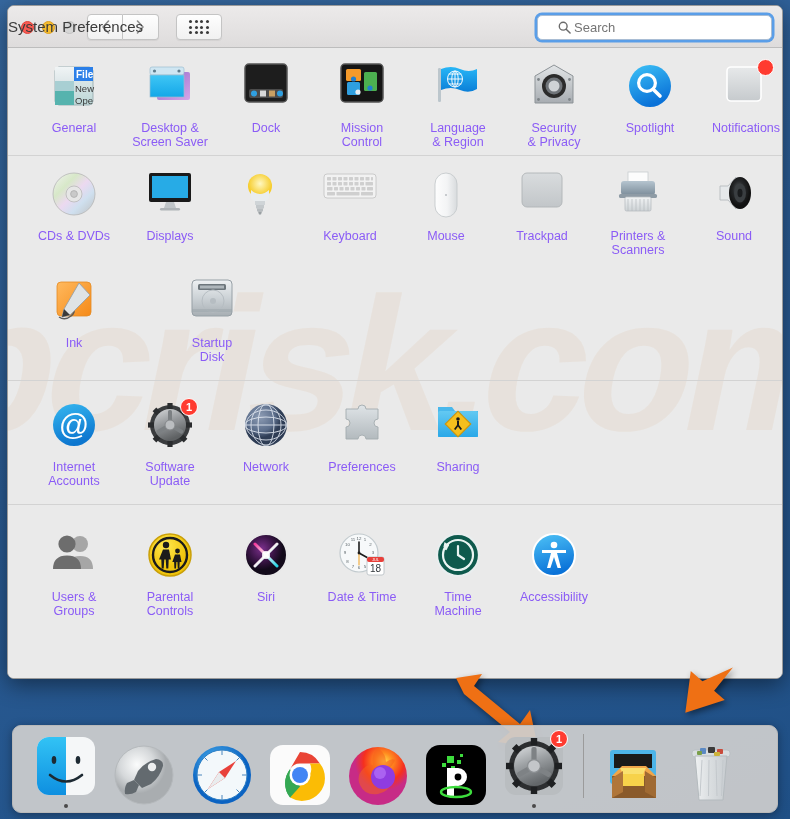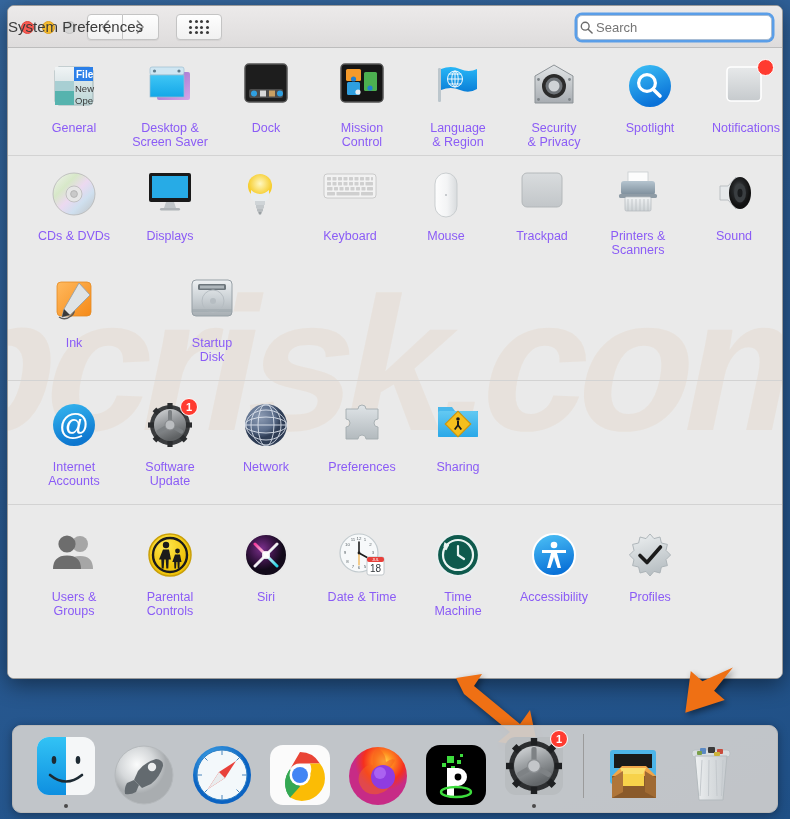--- a/index.html
+++ b/index.html
@@ -42,25 +42,25 @@
   #nav-back{ left:79px; border-radius:4px 0 0 4px;}
   #nav-fwd{ left:115px; border-radius:0 4px 4px 0; border-left:none;}
   #grid-btn{ left:168px; width:46px; }
   .griddots{display:grid;grid-template-columns:repeat(4,3px);gap:2.6px;}
   .griddots i{width:3px;height:3px;background:#3a3a3a;border-radius:50%;display:block;}
   #win-title{
     position:absolute; left:0; right:0; top:12px; 
     font-size:15px; color:#3b3b3b;
   }
   #searchbox{
-    position:absolute; right:10px; top:9px; width:195px; height:25px;
+    position:absolute; right:10px; top:9px; width:235px; height:25px;
     background:#fff; border-radius:5px;
     border:1px solid #a9bdd4;
     box-shadow:0 0 0 2.5px #5a9ee8;
-    display:flex;align-items:center; padding-left:2px;
+    display:flex;align-items:center; padding-left:20px;
   }
   #searchbox .mag{ width:13px;height:13px;flex:none;margin-right:3px;}
   #search-input{
     border:none;outline:none;font-size:13px;color:#9a9a9a;
     font-family:"Liberation Sans",sans-serif; width:160px;background:transparent;
   }
   
   #prefs-body{ position:relative; height:632px; background:#eaeaea; overflow:hidden;}
   #watermark{
     position:absolute; inset:0; opacity:.055; pointer-events:none;
@@ -783,35 +783,20 @@
                   </linearGradient>
                 </defs>
               <circle cx="24" cy="24" r="21" fill="url(#acg)" stroke="#fff" stroke-width="2"></circle>
               <circle cx="24" cy="14" r="3.3" fill="#fff"></circle>
               <path d="M12 19 h24 v3 h-9 l4 15 h-3.4 l-3.6 -11 l-3.6 11 h-3.4 l4 -15 h-9z" fill="#fff"></path>
             </svg>
           </div>
           <div class="cap">Accessibility</div>
         </div>
 
-        <div class="tile">
-          <div class="glyph">
-            <svg width="48" height="48" viewBox="0 0 48 48">
-              <defs>
-                  <linearGradient id="pfg" x1="0" y1="0" x2="0.3" y2="1">
-                <stop offset="0" stop-color="#eef1f2"></stop>
-                    <stop offset="1" stop-color="#b9c0c4"></stop>
-                  </linearGradient>
-                </defs>
-              <path d="M24 3 L28 7.6 L34 6 L35.4 12 L41.4 13.4 L40 19.4 L44.6 24 L40 28.6 L41.4 34.6 L35.4 36 L34 42 L28 40.4 L24 45 L20 40.4 L14 42 L12.6 36 L6.6 34.6 L8 28.6 L3.4 24 L8 19.4 L6.6 13.4 L12.6 12 L14 6 L20 7.6 Z" fill="url(#pfg)" stroke="#a8b0b4" stroke-width=".9"></path>
-              <path d="M14 24.5 L21 31.5 L34.5 16" fill="none" stroke="#1b1b1b" stroke-width="3.6" stroke-linecap="round" stroke-linejoin="round"></path>
-            </svg>
-          </div>
-          <div class="cap">Profiles</div>
-        </div>
       </div>
     </div>
   </div>
 </div>
 
 <div class="arrow" id="arrow-profiles">
   <svg width="90" height="85" viewBox="0 0 90 85">
     <path d="M6 82 L24 58 L13 49 L52 35 L48 77 L36 67 Z" fill="#ef7014" transform="rotate(182 45 55)"></path>
   </svg>
 </div>

